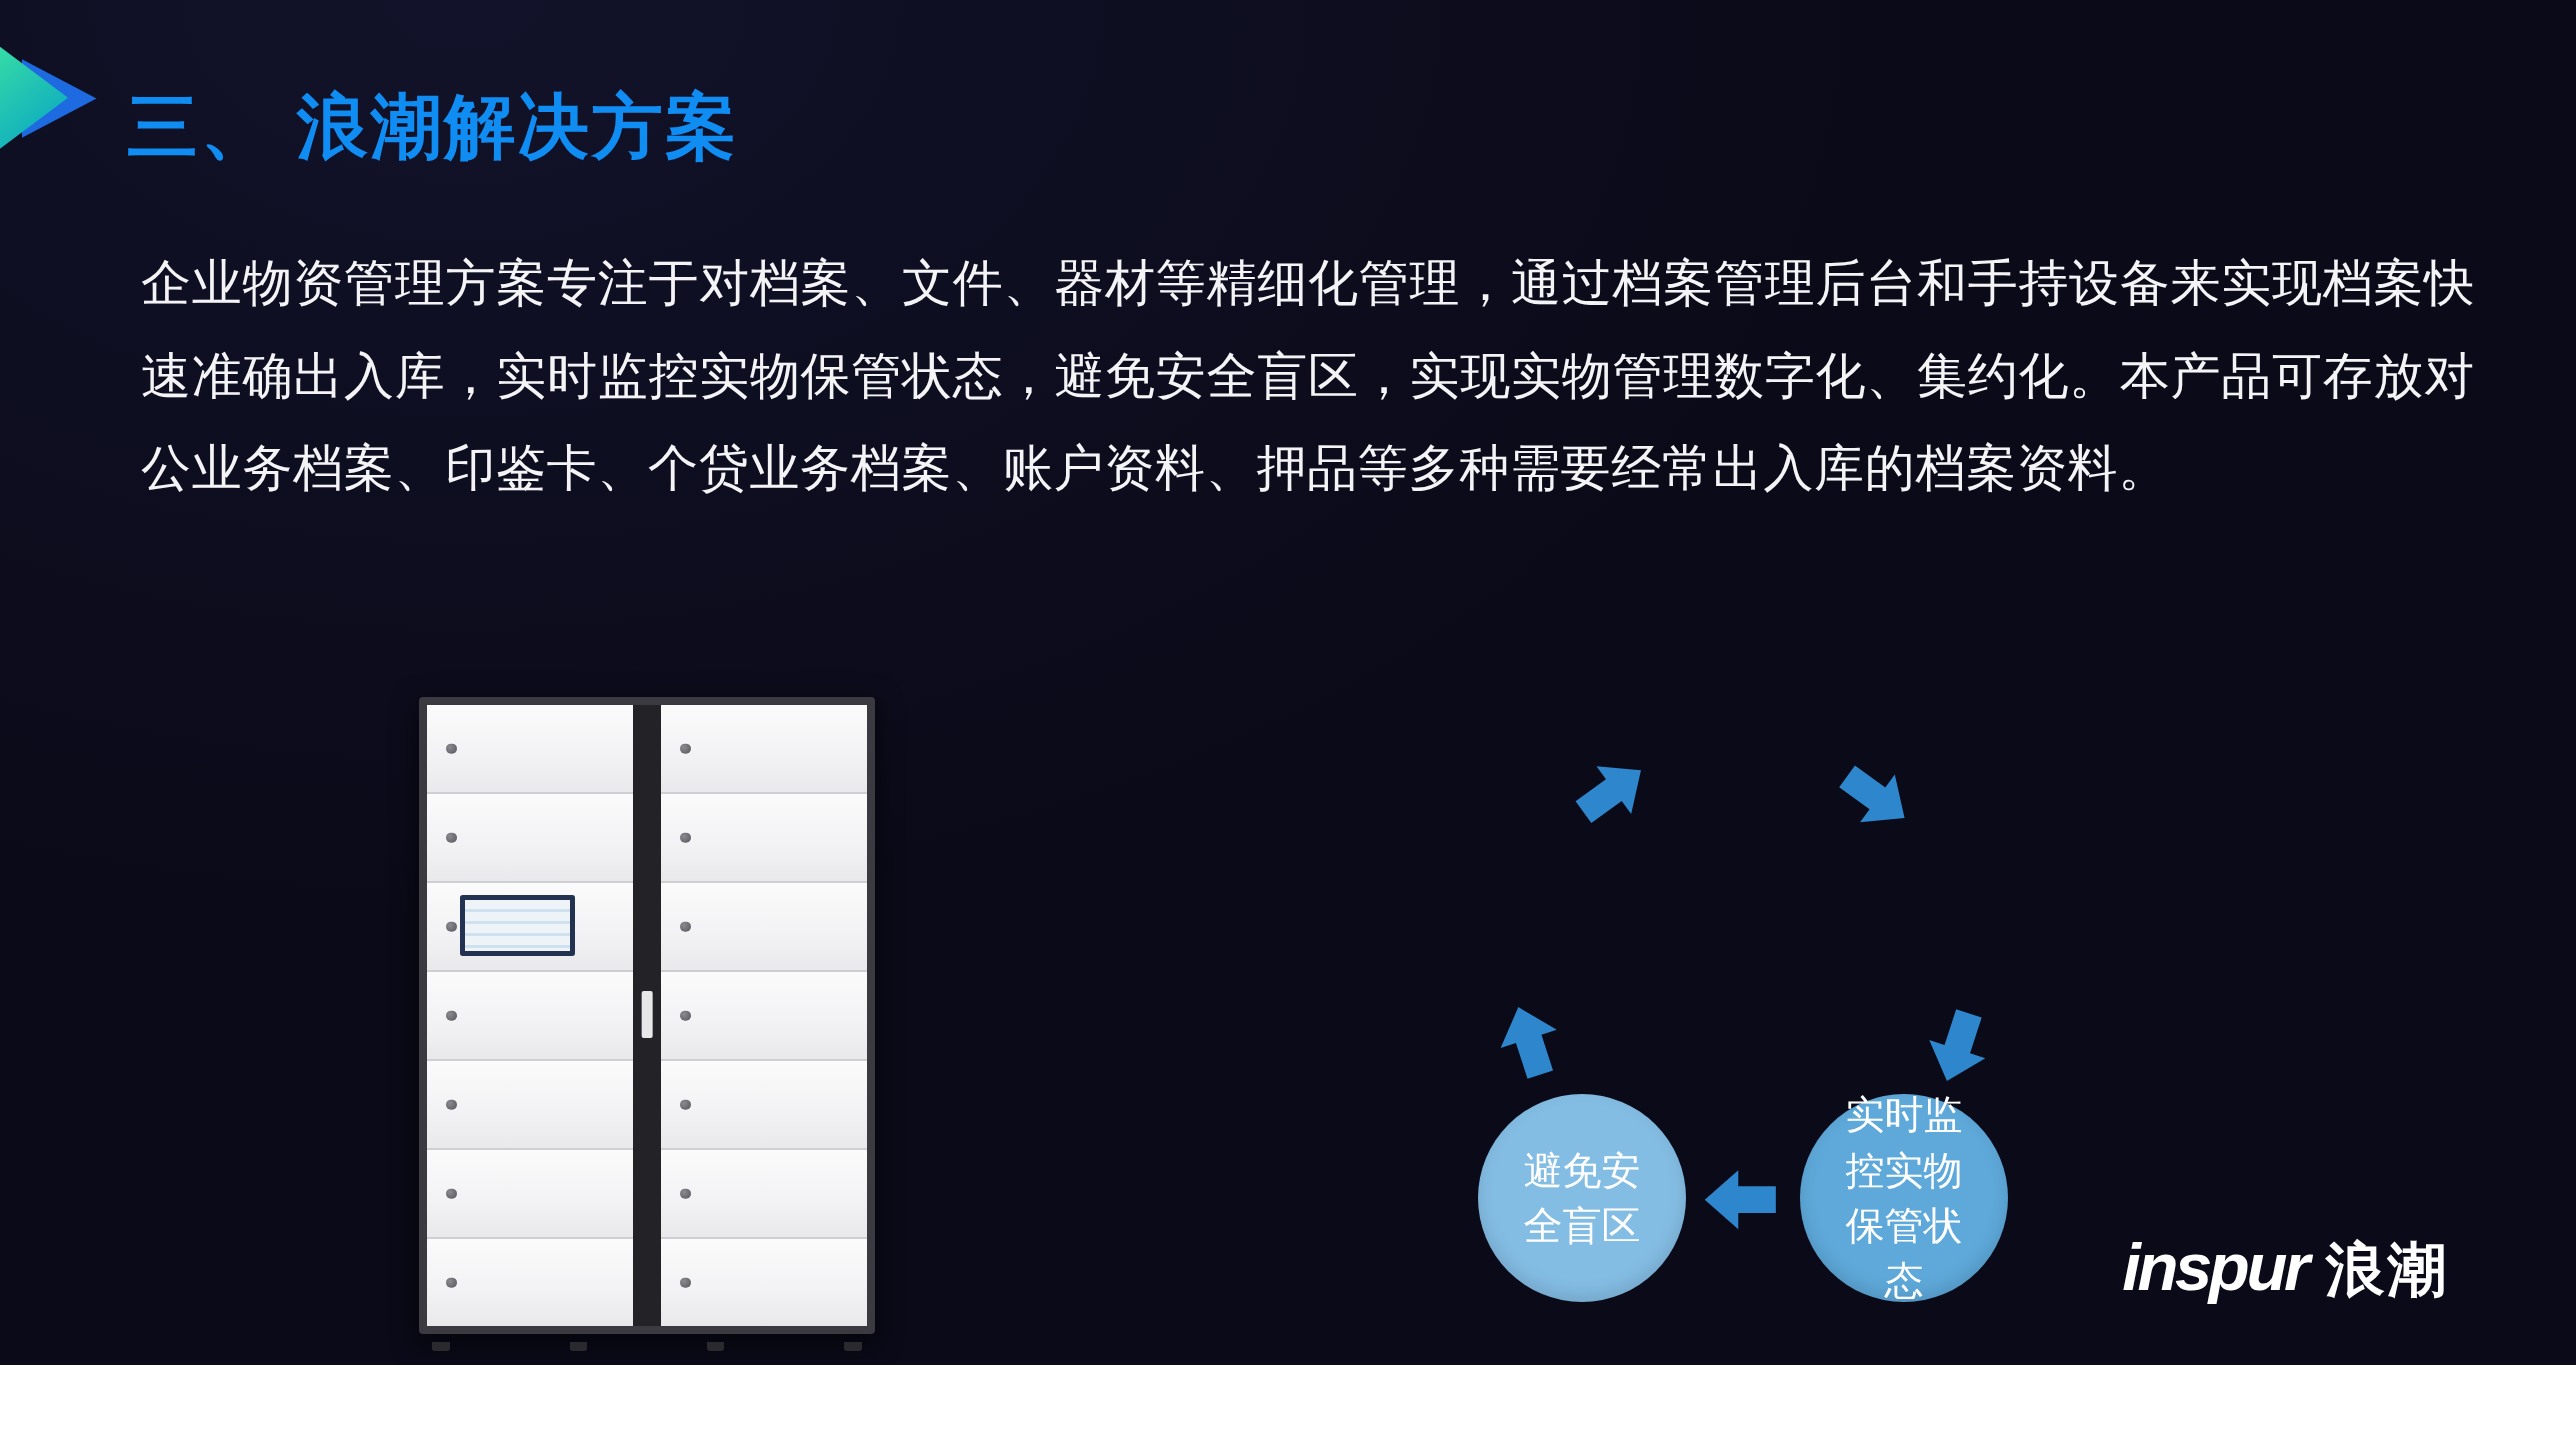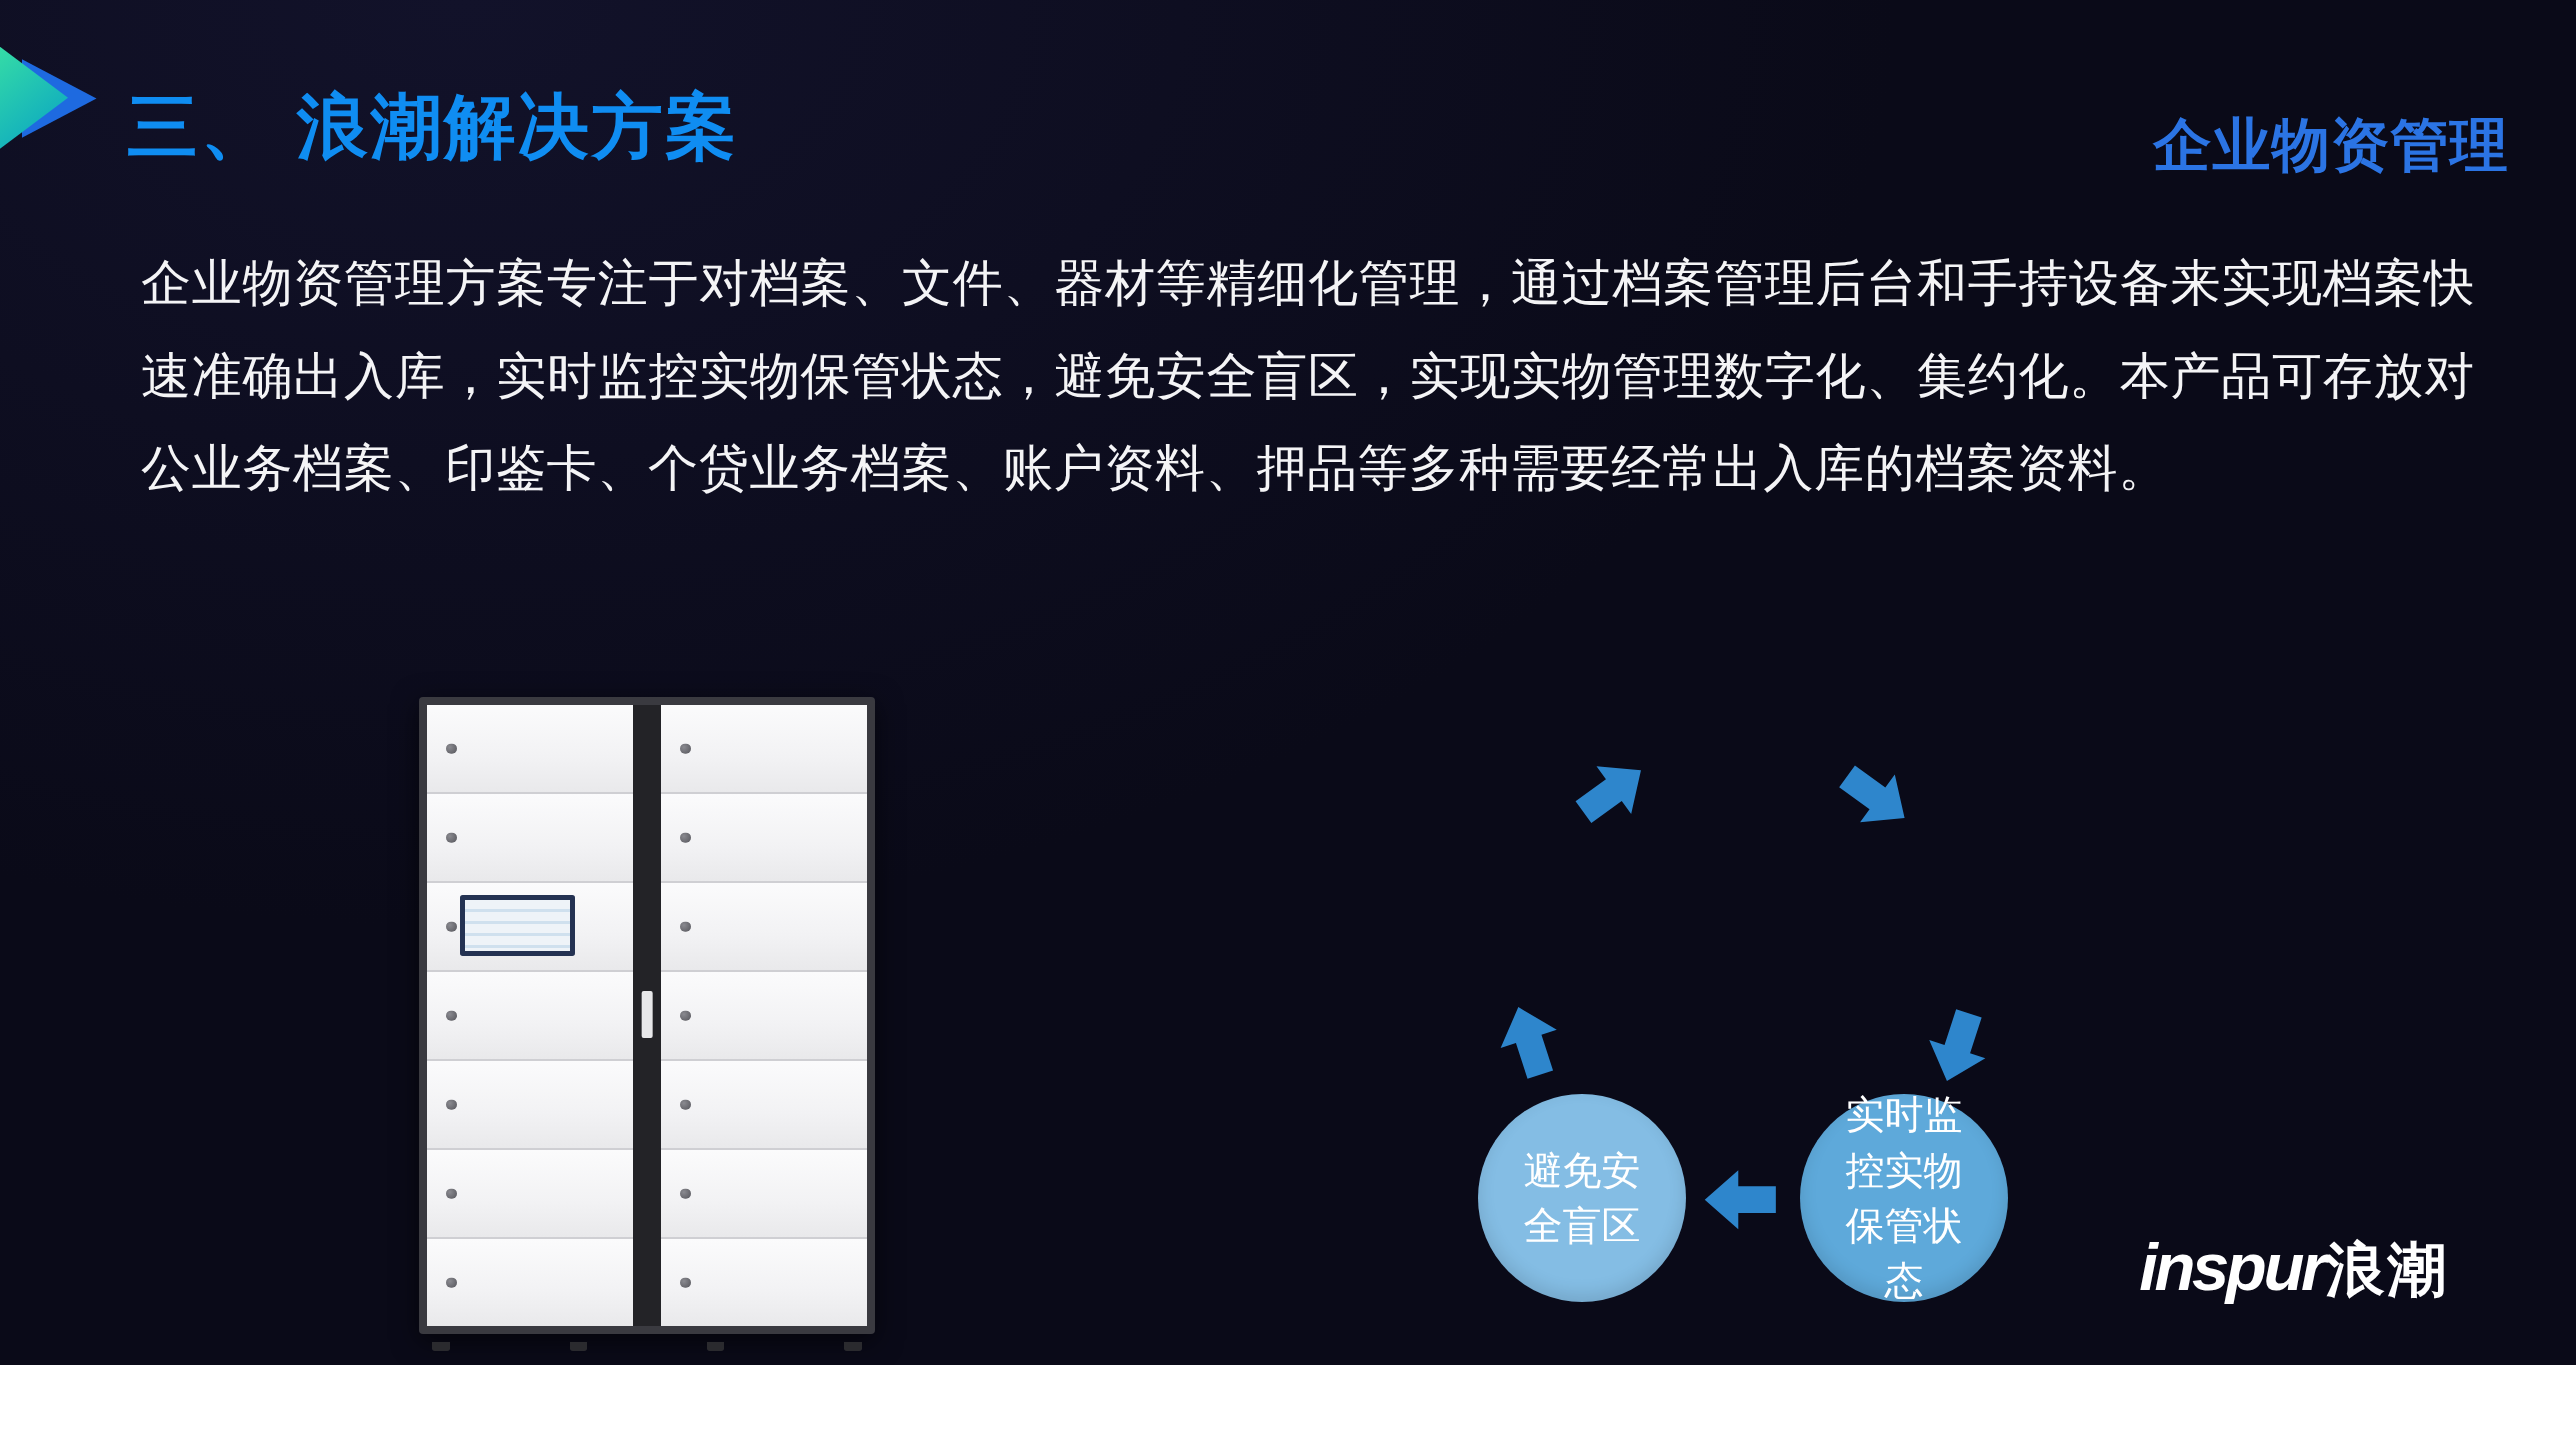--- a/index.html
+++ b/index.html
@@ -94,37 +94,36 @@
   }
   .node-top          { left: 261px; top: 2.7px; }
   .node-right        { left: 522px; top: 192px; }
   .node-bottom-right { left: 422px; top: 500px; }
   .node-bottom-left  { left: 100px; top: 500px; }
   .node-left         { left: 0px;   top: 192px; }
 
   
   .logo {
     position: absolute; right: 127px; bottom: 54px;
-    display: flex; align-items: baseline; gap: 2px; color: #ffffff; margin-top: 20px;
+    display: flex; align-items: baseline; gap: 19px; color: #ffffff; margin-top: 20px;
   }
   .logo-en { font-size: 67px; font-weight: 800; font-style: italic; letter-spacing: -3.4px; }
   .logo-cn { font-size: 59px; font-weight: 800; letter-spacing: 2.7px; }
 </style>
 </head>
 <body>
 
 <div class="slide">
 
   <div class="deco">
     <div class="tri tri-blue"></div>
     <div class="tri tri-teal"></div>
   </div>
 
   <h1 class="title">三、 浪潮解决方案</h1>
-  <div class="corner-tag">企业物资管理</div>
 
   <p class="intro">企业物资管理方案专注于对档案、文件、器材等精细化管理，通过档案管理后台和手持设备来实现档案快速准确出入库，实时监控实物保管状态，避免安全盲区，实现实物管理数字化、集约化。本产品可存放对公业务档案、印鉴卡、个贷业务档案、账户资料、押品等多种需要经常出入库的档案资料。</p>
 
   <div class="locker">
     <div class="locker-body">
       <div class="col col-left">
           <div class="door">
             <span class="lock"></span>
           </div>
           <div class="door">

